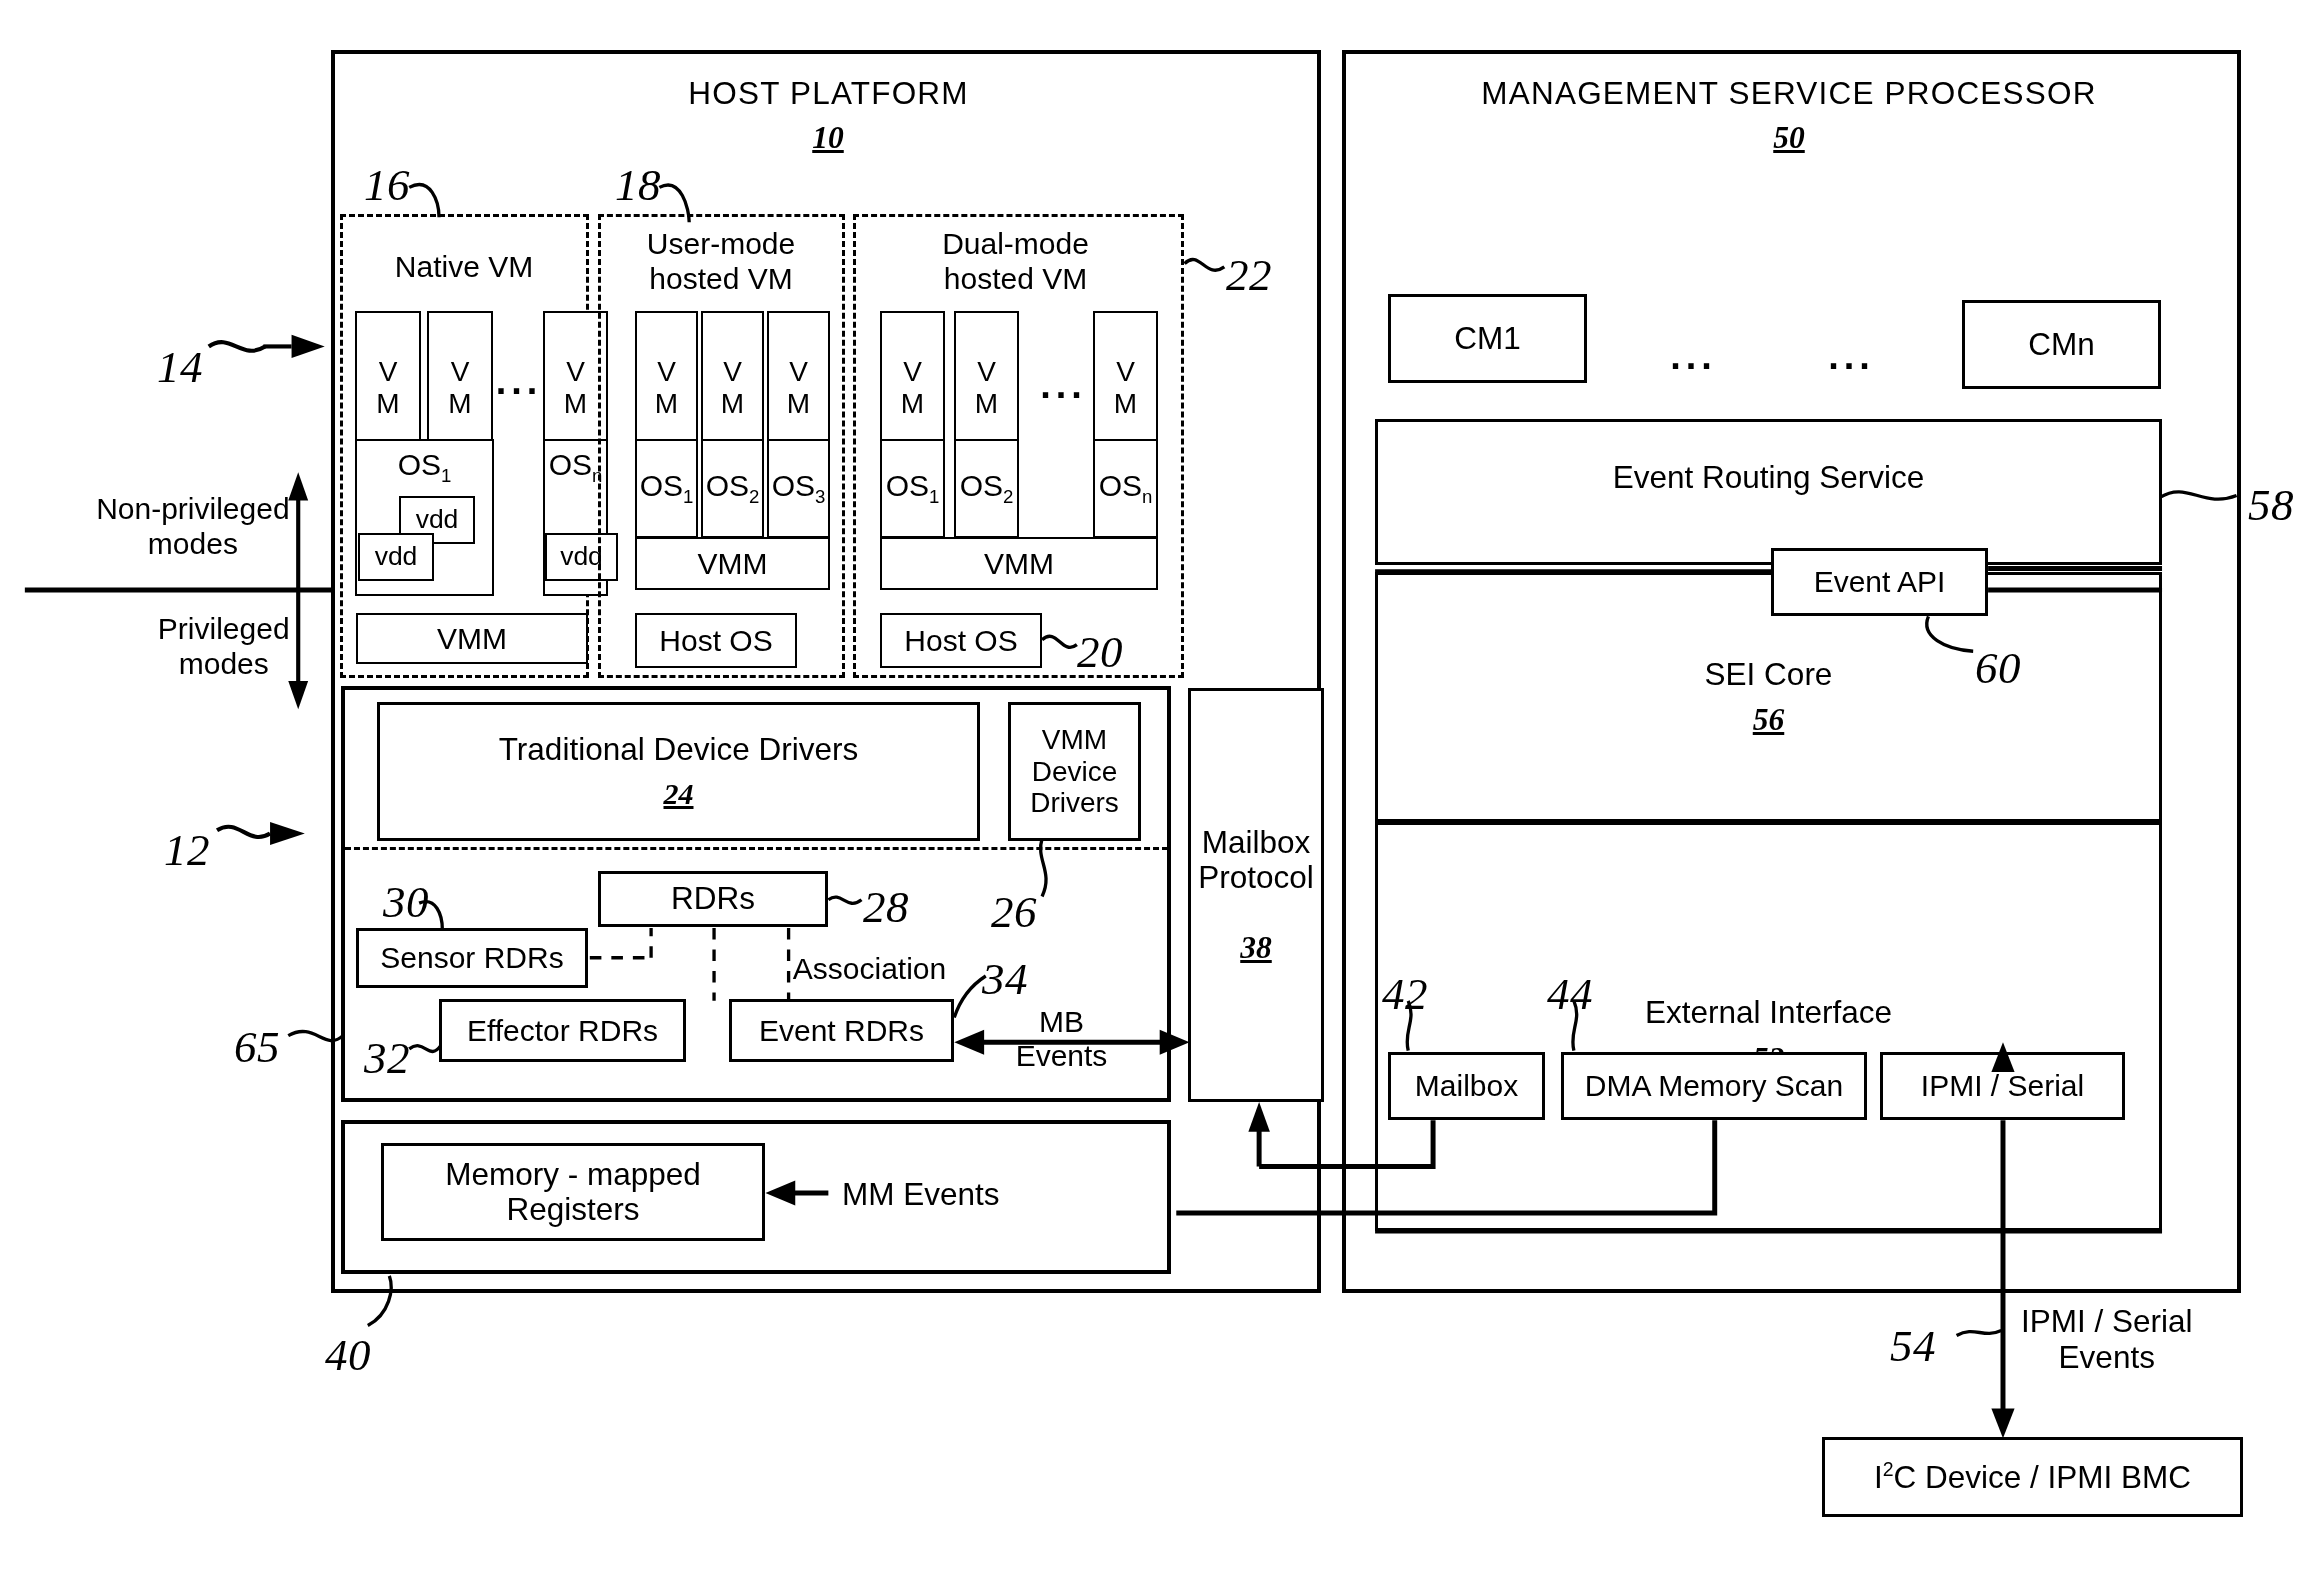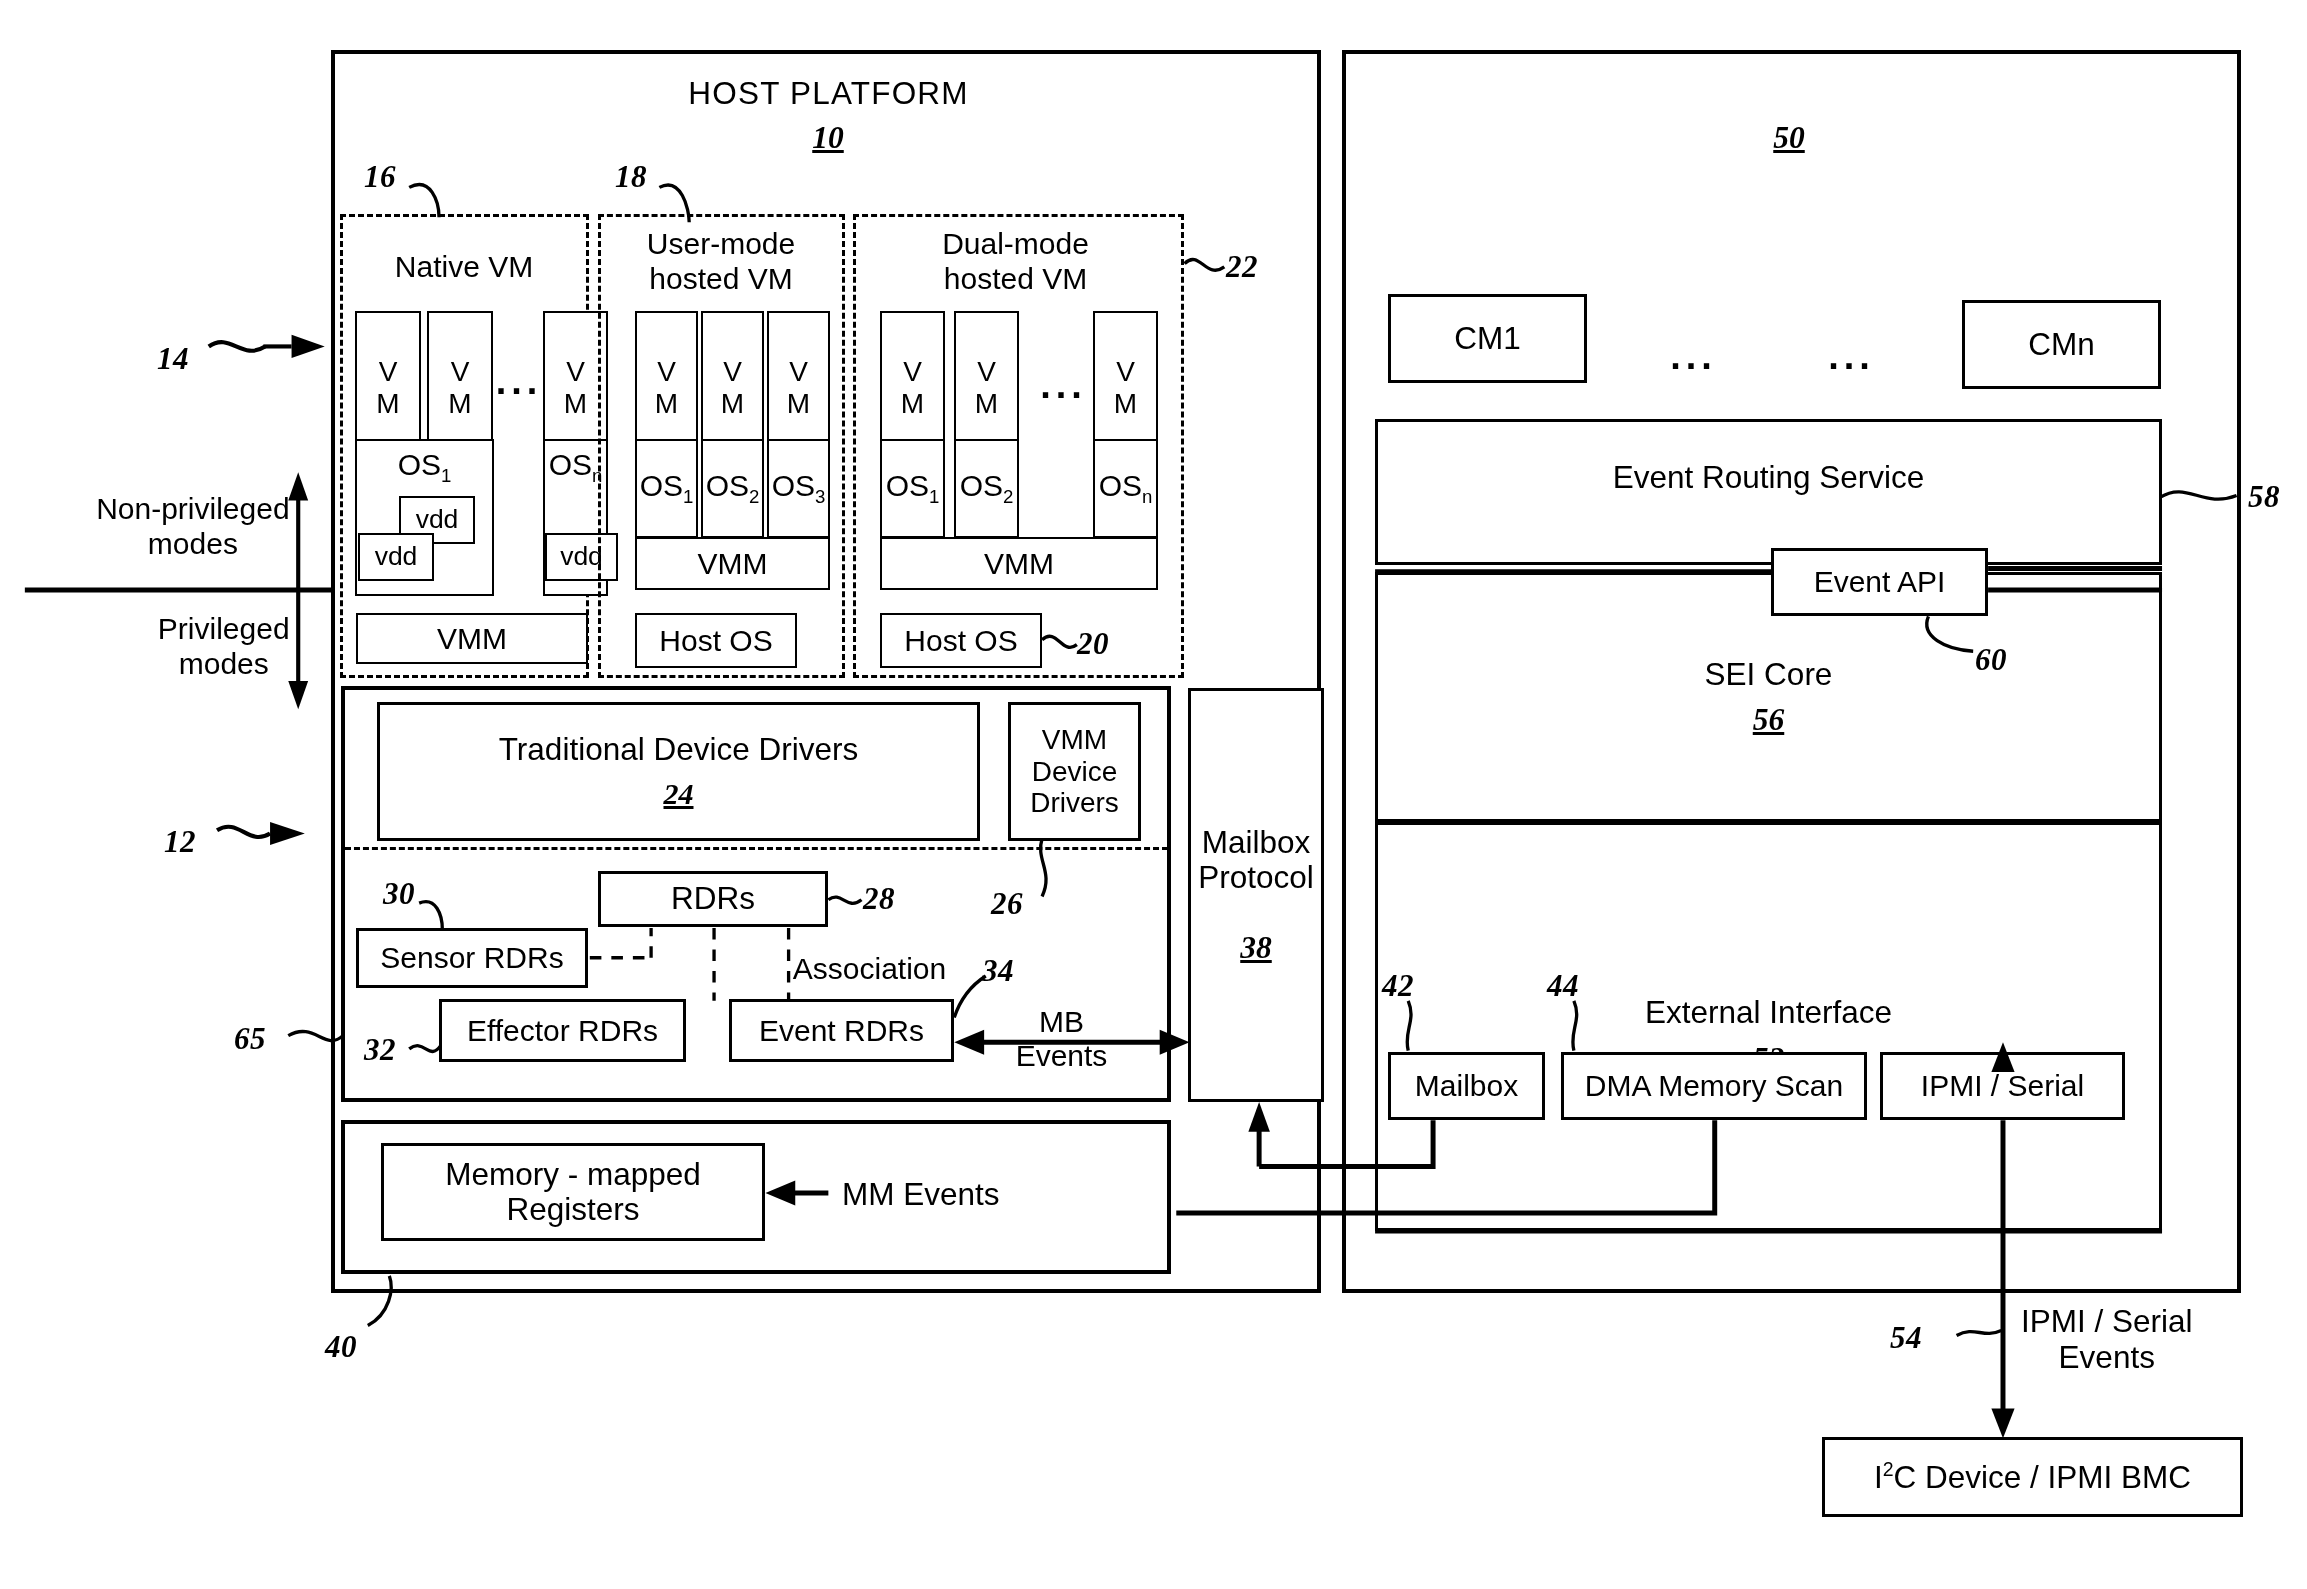--- a/index.html
+++ b/index.html
@@ -26,23 +26,23 @@
   .dash{
     position:absolute;box-sizing:border-box;
     border:3.3px dashed #000;background:transparent;
   }
   .lbl{
     position:absolute;box-sizing:border-box;
     display:flex;align-items:center;justify-content:center;
     text-align:center;line-height:1.15;white-space:pre-line;
   }
   .ref{
-    position:absolute;font-style:italic;font-weight:bold;
+    position:absolute;font-style:italic;font-weight:normal;
     font-family:"Liberation Serif", serif;
-    font-size:31px;letter-spacing:0.4px;text-align:right;
+    font-size:45px;letter-spacing:0.4px;text-align:right;
   }
   .num-u{ text-decoration:underline; font-style:italic; font-weight:bold;
           font-family:"Liberation Serif", serif;}
   svg.ov{position:absolute;left:0;top:0;width:2307px;height:1590px;pointer-events:none;}
   .t-title{font-size:31.5px;letter-spacing:1.2px;}
   .t-38{font-size:31.5px;}
   .t-36{font-size:30px;}
   .t-34{font-size:28px;}
   .t-32{font-size:26.5px;}
   .sub{font-size:0.62em;vertical-align:sub;}
@@ -231,20 +231,21 @@
   <div class="lbl t-38" style="left:842px;top:1175px;width:215px;height:38px;justify-content:flex-start;">MM Events</div>
 
   <div class="bx" style="left:1188px;top:688px;width:136px;height:414px;flex-direction:column;">
     <span class="t-38" style="white-space:pre-line;">Mailbox
 Protocol</span>
     <span class="num-u t-38" style="margin-top:35px;">38</span>
   </div>
 
   <div class="bx thick" style="left:1342px;top:50px;width:899px;height:1243px;"></div>
 
+  <div class="lbl t-title" style="left:1375px;top:75px;width:828px;height:37px;">MANAGEMENT SERVICE PROCESSOR</div>
   <div class="lbl num-u t-38" style="left:1731px;top:120px;width:116px;height:37px;">50</div>
 
   <div class="bx" style="left:1388px;top:294px;width:199px;height:89px;">
     <span class="t-38">CM1</span>
   </div>
   <div class="lbl dots" style="left:1648px;top:331px;width:91px;height:50px;">...</div>
   <div class="lbl dots" style="left:1806px;top:331px;width:91px;height:50px;">...</div>
   <div class="bx" style="left:1962px;top:300px;width:199px;height:89px;">
     <span class="t-38">CMn</span>
   </div>

